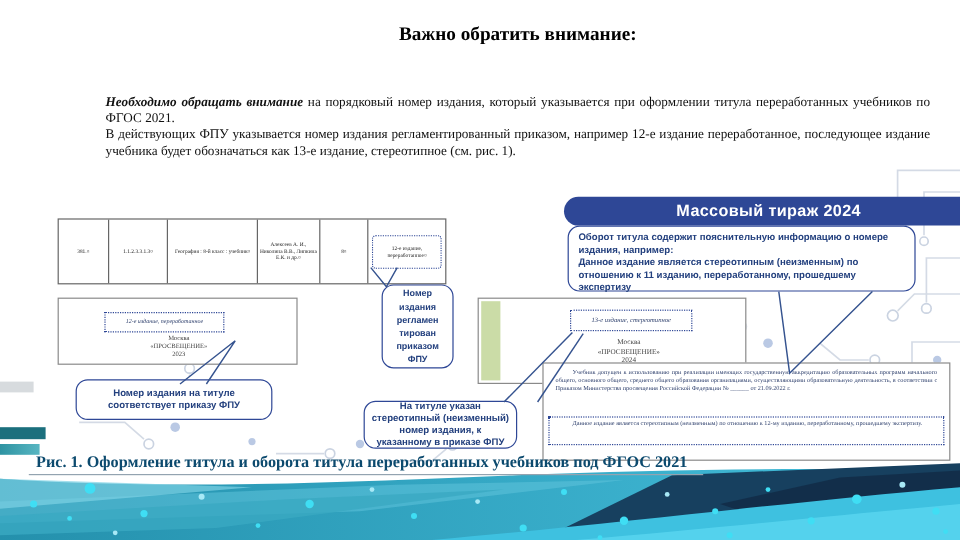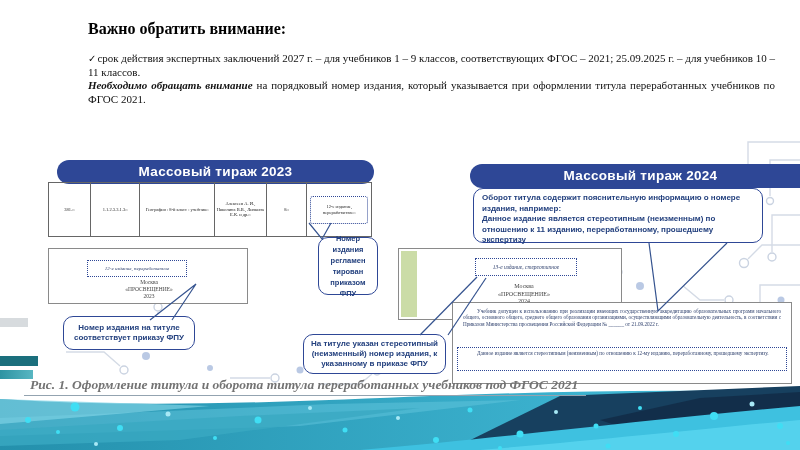--- a/index.html
+++ b/index.html
@@ -1,20 +1,20 @@
 <!DOCTYPE html>
 <html><head>
 <meta charset="utf-8">
 <style>
   html,body{margin:0;padding:0;background:#fff;}
   #canvas{position:relative;width:800px;height:450px;background:#fff;overflow:hidden;
           font-family:"Liberation Sans",sans-serif;}
   .abs{position:absolute;}
   
-  .slide-title{left:88px;top:20px;width:687px;text-align:left;font-family:"Liberation Serif",serif;
+  .slide-title{left:88px;top:20px;width:687px;text-align:center;font-family:"Liberation Serif",serif;
                font-weight:bold;font-size:16px;color:#000;z-index:2;}
   .bodyline{left:88px;width:687px;font-family:"Liberation Serif",serif;font-size:11px;line-height:13.5px;
             color:#111;text-align:justify;z-index:2;}
   .check{font-family:"DejaVu Sans",sans-serif;font-size:10px;font-weight:bold;margin-right:1px;}
   .bi{font-weight:bold;font-style:italic;}
   
   .pill{background:#2e4796;border-radius:13px;color:#fff;font-weight:bold;font-size:13.5px;
         text-align:center;line-height:24px;height:24px;letter-spacing:.3px;z-index:2;}
   
   .fpu-table{left:48px;top:182px;width:324px;height:55px;display:flex;border:1px solid #666;
@@ -37,21 +37,21 @@
   .info-box{background:#fff;border:1.5px solid #2e4796;border-radius:10px;color:#23407e;
             font-weight:600;font-size:8px;line-height:10.5px;text-align:left;box-sizing:border-box;
             z-index:2;padding:4px 8px;white-space:pre-line;}
   
   .oborot-par{font-family:"Liberation Serif",serif;font-size:5.2px;line-height:6.4px;color:#2c3e6b;
               text-align:justify;text-indent:14px;}
   .oborot-note{border:1.4px dotted #2e4796;font-family:"Liberation Serif",serif;font-size:5.2px;
                line-height:6.6px;color:#2c3e6b;text-align:justify;text-indent:14px;
                box-sizing:border-box;padding:2px 5px;}
   .caption{left:30px;top:377px;width:600px;font-family:"Liberation Serif",serif;font-weight:bold;
-           font-style:italic;font-size:13.5px;color:#737373;z-index:4;}
+           font-size:13.5px;color:#0c4a6e;z-index:4;}
   .cap-rule{left:24px;top:395px;width:562px;height:1px;background:#93a3b0;z-index:4;}
   .deco-bar{z-index:1;}
   svg.layer{position:absolute;left:0;top:0;z-index:0;pointer-events:none;}
   svg#connect-under{z-index:1;}
   svg#connect-over{z-index:3;}
 </style>
 </head>
 <body>
 
 <div id="canvas">
@@ -141,57 +141,54 @@
     <polygon points="150,320 196,284 172,320" fill="#fff"></polygon>
     <polygon points="309,223 322,239 331,223" fill="#fff"></polygon>
     <polygon points="649,243 658,311 727,243" fill="#fff"></polygon>
   </svg>
 
   <div class="abs deco-bar" style="left:0;top:318px;width:28px;height:9px;background:#d7dbde;"></div>
   <div class="abs deco-bar" style="left:0;top:356px;width:38px;height:10px;background:#1b6f7d;"></div>
   <div class="abs deco-bar" style="left:0;top:370px;width:33px;height:9px;background:linear-gradient(90deg,#2e93a2,#58b6c2);"></div>
 
   <div class="abs slide-title">Важно обратить внимание:</div>
-  <div class="abs bodyline" style="top:52px;">
-    <span class="check">✓</span><span>срок действия экспертных заключений 2027 г. – для учебников 1 – 9 классов, соответствующих ФГОС – 2021; 25.09.2025 г. – для учебников 10 – 11 классов.</span>
-  </div>
   <div class="abs bodyline" style="top:79px;">
     <span class="bi">Необходимо обращать внимание</span><span> на порядковый номер издания, который указывается при оформлении титула переработанных учебников по ФГОС 2021.</span>
   </div>
-
-  <div class="abs pill" style="left:57px;top:160px;width:317px;">Массовый тираж 2023</div>
+  <div class="abs bodyline" style="top:106px;">В действующих ФПУ указывается номер издания регламентированный приказом, например 12-е издание переработанное, последующее издание учебника будет обозначаться как 13-е издание, стереотипное (см. рис. 1).</div>
+
 
   <div class="abs fpu-table">
     <div class="fpu-cell" style="width:42px;">381.¤</div>
     <div class="fpu-cell" style="width:50px;">1.1.2.3.3.1.3¤</div>
     <div class="fpu-cell" style="width:75px;">География : 8-й класс : учебник¤</div>
     <div class="fpu-cell" style="width:52px;">Алексеев А. И., Николина В.В., Липкина Е.К. и др.¤</div>
     <div class="fpu-cell" style="width:41px;">8¤</div>
     <div class="fpu-cell" style="width:64px;padding:0;">
       <div class="dotted" style="width:56px;height:26px;display:flex;align-items:center;justify-content:center;border-radius:3px;">12-е издание, переработанное¤</div>
     </div>
   </div>
 
   <div class="abs page" style="left:48px;top:248px;width:200px;height:56px;">
     <div class="abs dotted page-ed" style="left:38px;top:11px;width:98px;height:15px;font-size:5px;">12-е издание, переработанное</div>
     <div class="abs imprint" style="left:50px;top:30px;width:100px;font-size:5.5px;line-height:6.8px;">Москва
 «ПРОСВЕЩЕНИЕ»
 2023</div>
   </div>
 
-  <div class="abs bubble" style="left:63px;top:316px;width:132px;height:34px;">Номер издания на титуле соответствует приказу ФПУ</div>
-
-  <div class="abs bubble preline" style="left:318px;top:237px;width:60px;height:58px;line-height:11px;font-size:7.5px;">Номер
+  <div class="abs bubble" style="left:63px;top:316px;width:164px;height:34px;">Номер издания на титуле соответствует приказу ФПУ</div>
+
+  <div class="abs bubble preline" style="left:318px;top:237px;width:60px;height:70px;line-height:11px;font-size:7.5px;">Номер
 издания
 регламен
 тирован
 приказом
 ФПУ</div>
 
-  <div class="abs bubble" style="left:303px;top:334px;width:143px;height:40px;">На титуле указан стереотипный (неизменный) номер издания, к указанному в приказе ФПУ</div>
+  <div class="abs bubble" style="left:303px;top:334px;width:128px;height:40px;">На титуле указан стереотипный (неизменный) номер издания, к указанному в приказе ФПУ</div>
 
   <div class="abs pill" style="left:470px;top:164px;width:341px;">Массовый тираж 2024</div>
 
   <div class="abs info-box" style="left:473px;top:188px;width:290px;height:55px;">Оборот титула содержит пояснительную информацию о номере издания, например:
 Данное издание является стереотипным (неизменным) по отношению к 11 изданию, переработанному, прошедшему экспертизу</div>
 
   <div class="abs page" style="left:398px;top:248px;width:224px;height:72px;">
     <div class="abs" style="left:2px;top:2px;width:16px;height:66px;background:#cbdca7;"></div>
     <div class="abs dotted page-ed" style="left:76px;top:9px;width:100px;height:16px;font-size:5.5px;">13-е издание, стереотипное</div>
     <div class="abs imprint" style="left:58px;top:34px;width:134px;font-size:6px;line-height:7.5px;">Москва

